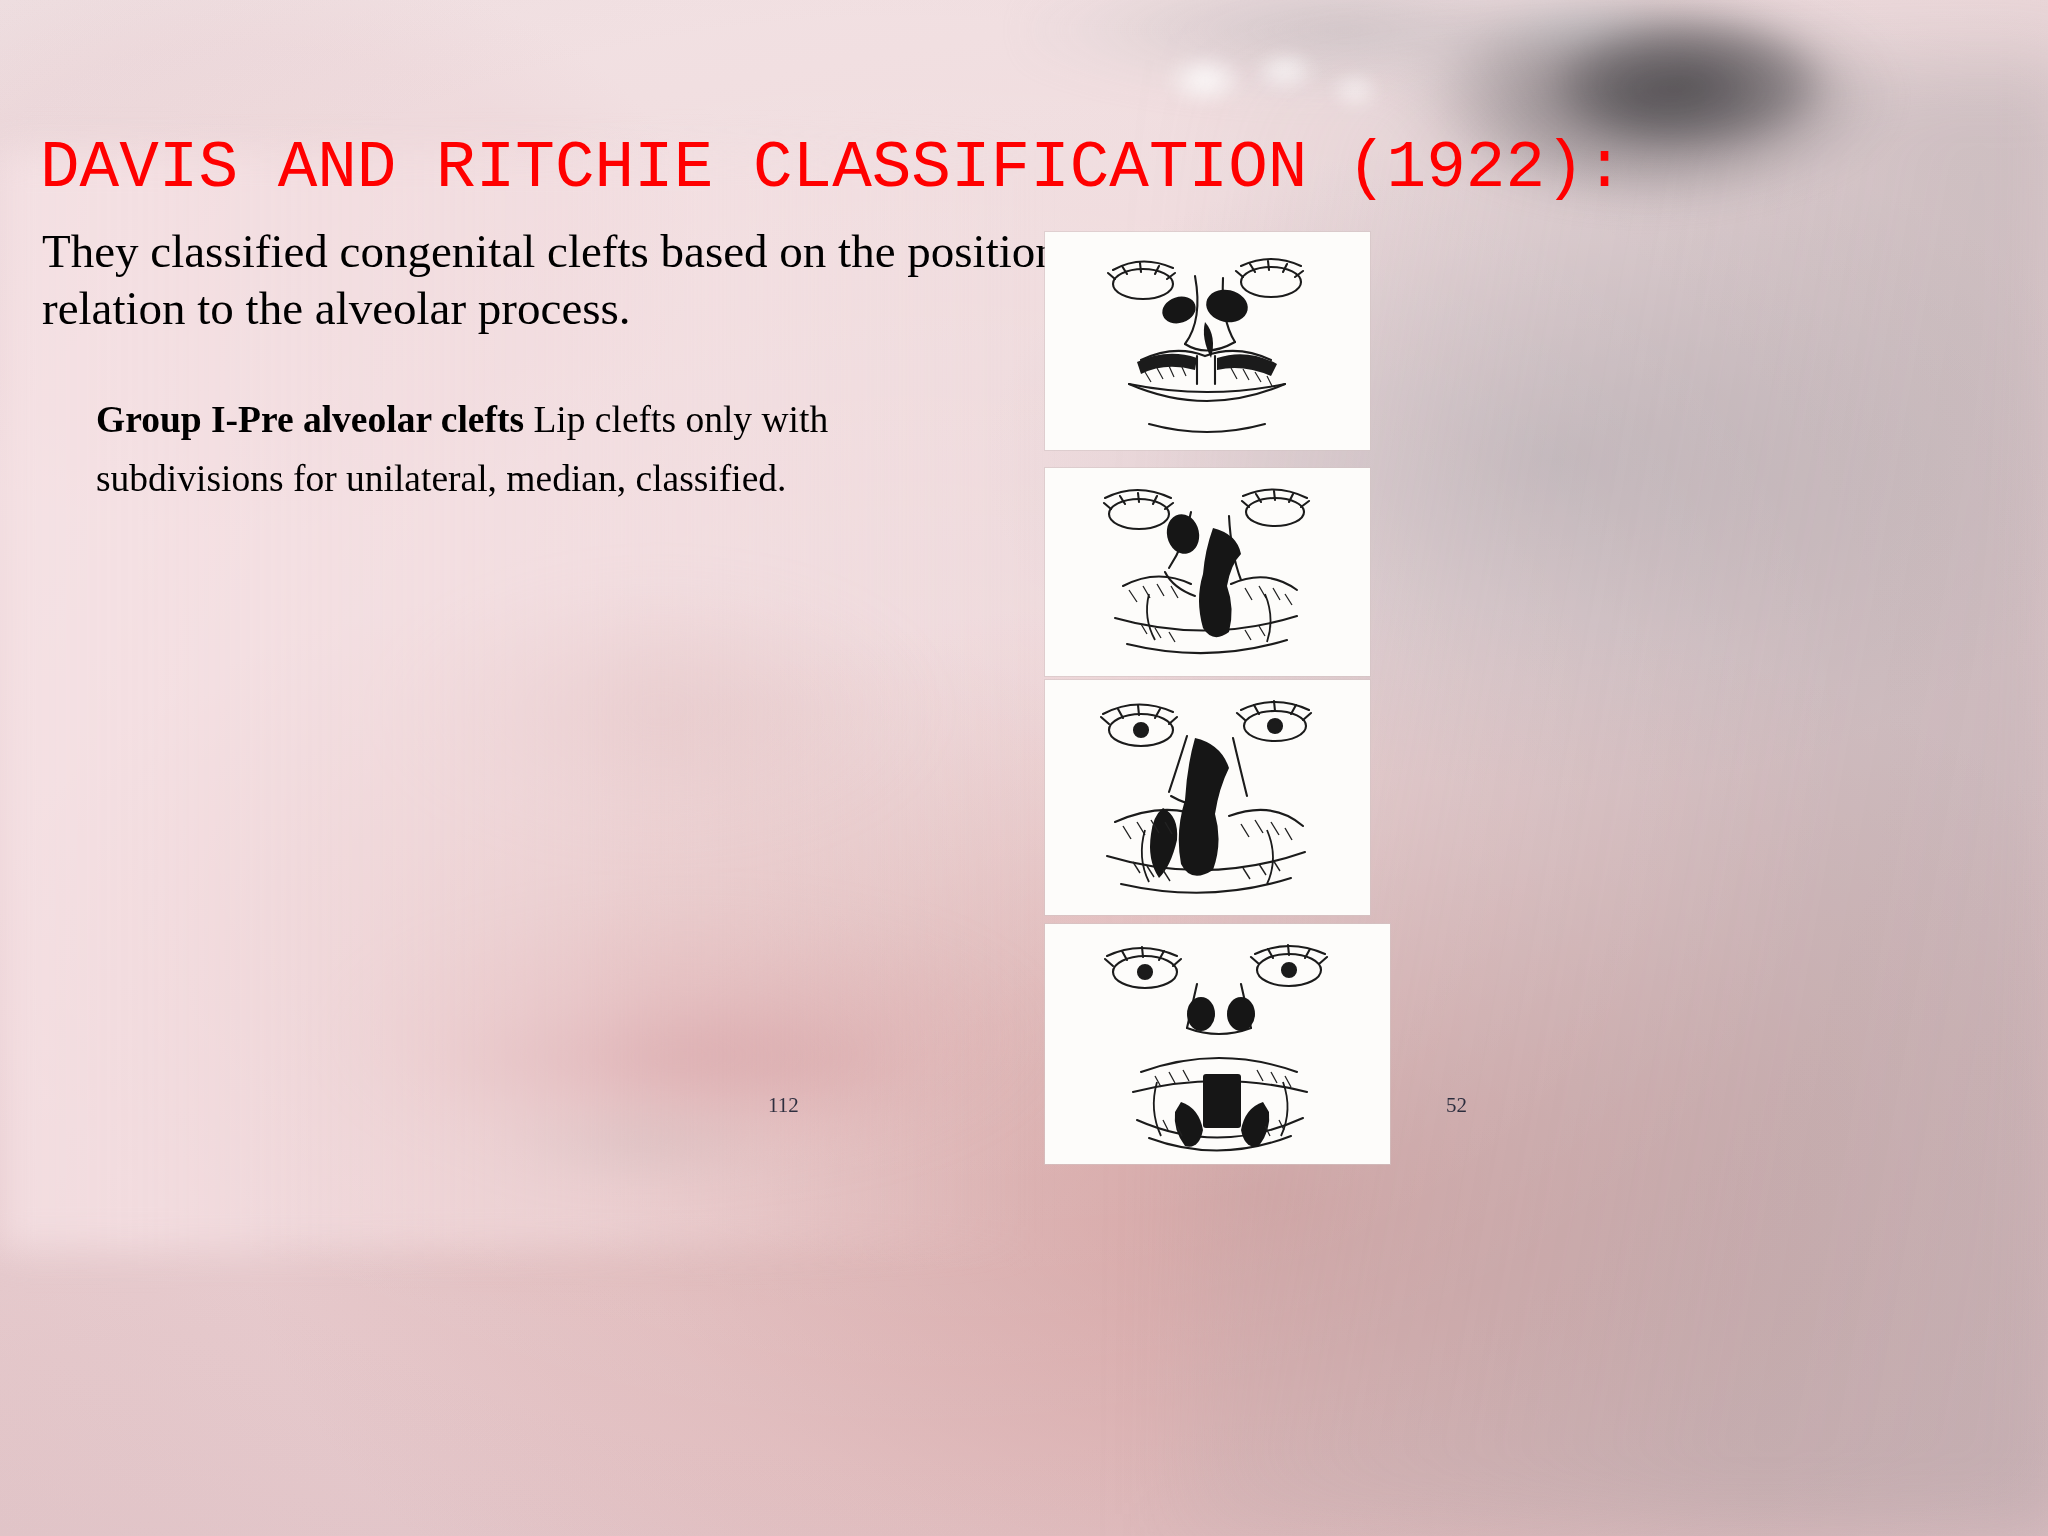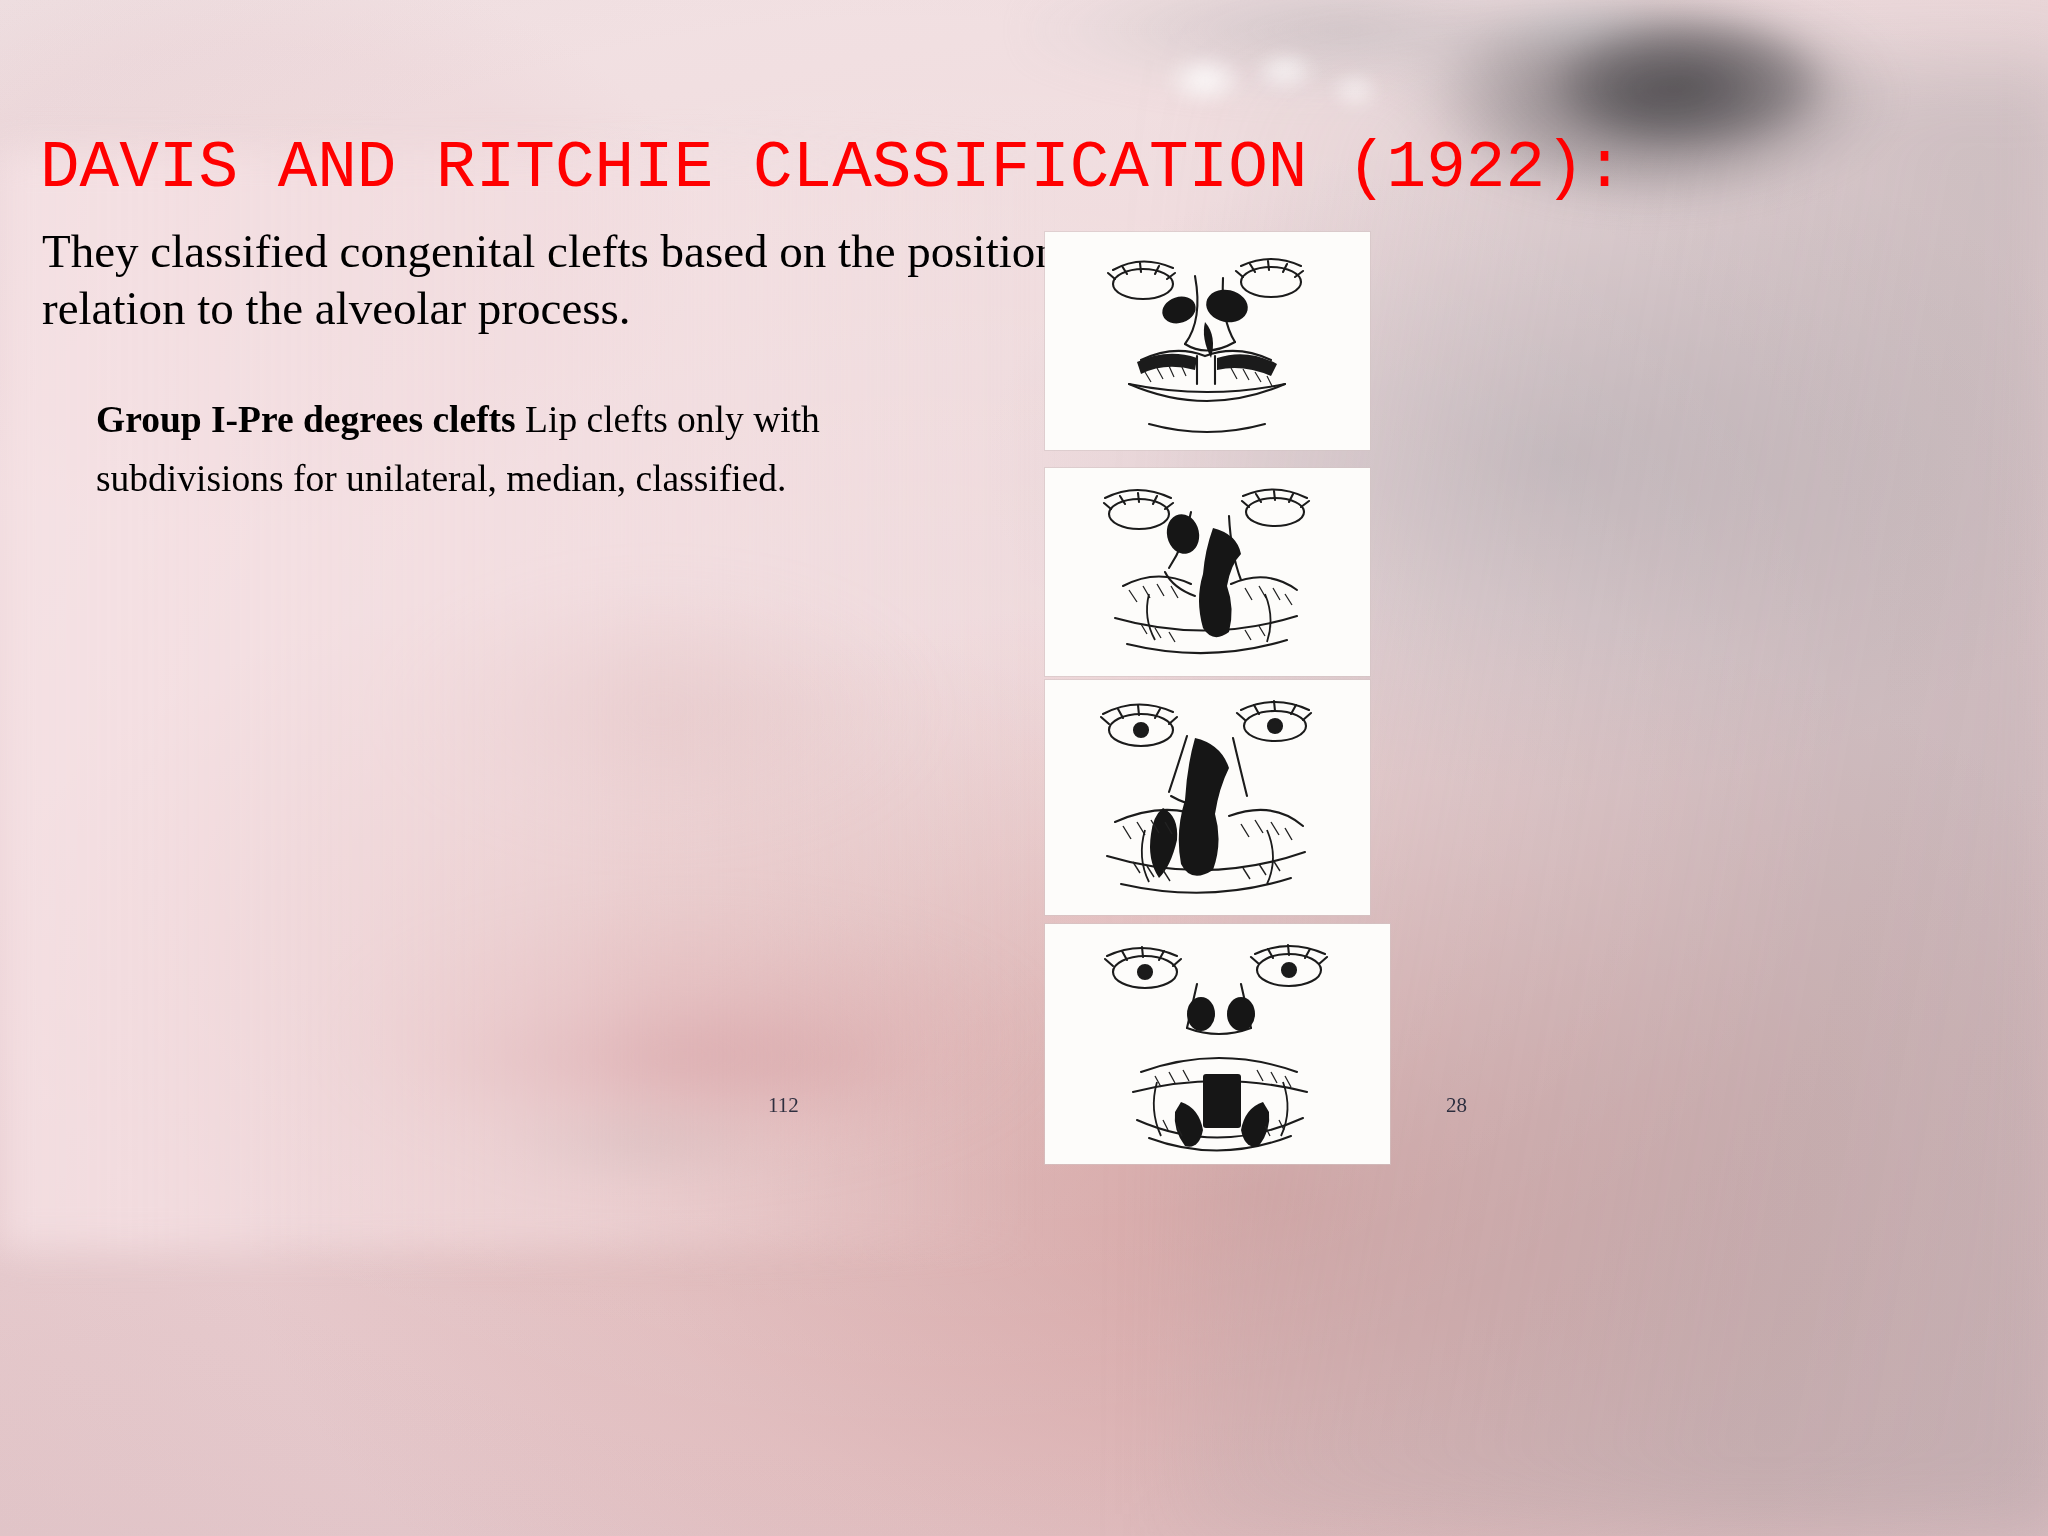--- a/index.html
+++ b/index.html
@@ -185,21 +185,21 @@
   <div class="bg-layer bg-eye"></div>
   <div class="bg-layer bg-glint"></div>
   <div class="bg-layer bg-vignette"></div>
   <div class="bg-layer bg-textwash"></div>
 
   <h1 id="title">DAVIS AND RITCHIE CLASSIFICATION  (1922):</h1>
 
   <p id="intro">They classified congenital clefts based on the position of the cleft in relation to the alveolar process.</p>
 
   <p class="group-block" id="group1">
-    <b>Group I-Pre degrees clefts</b><span> Lip clefts only with subdivisions for unilateral, median, classified.</span>
+    <b>Group I-Pre alveolar clefts</b><span> Lip clefts only with subdivisions for unilateral, median, classified.</span>
   </p>
 
 
 
   <div id="figures">
 
     <div class="fig" id="fig1">
       <svg viewBox="0 0 325 218" preserveAspectRatio="none">
         <rect x="0" y="0" width="325" height="218" fill="#fdfcfa"></rect>
         <g fill="none" stroke="#1b1b1b" stroke-width="2.1" stroke-linecap="round">
@@ -373,15 +373,15 @@
           <path d="M112 158 Q104 186 116 212"></path>
           <path d="M238 158 Q248 186 236 212"></path>
         </g>
       </svg>
     </div>
 
   </div>
 
   <span class="page-num" id="page-left">112</span>
 
-  <span class="page-num" id="page-right">28</span>
+  <span class="page-num" id="page-right">52</span>
 
 </div>
 
 </body></html>

